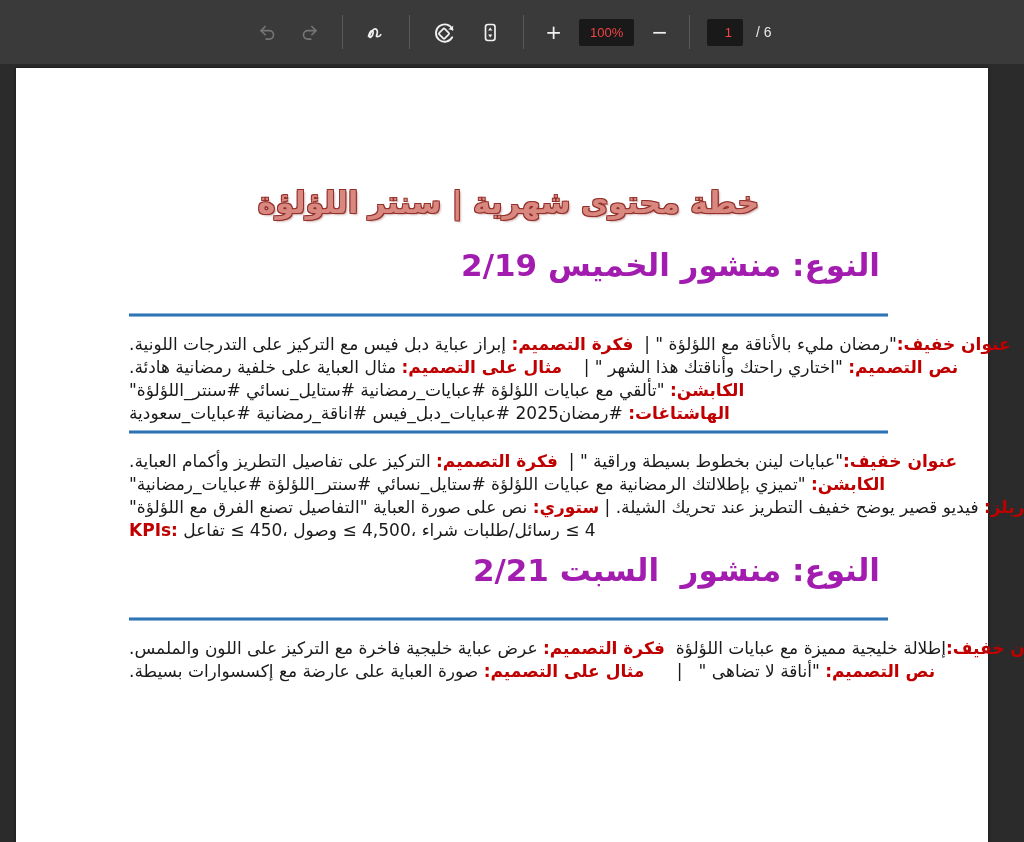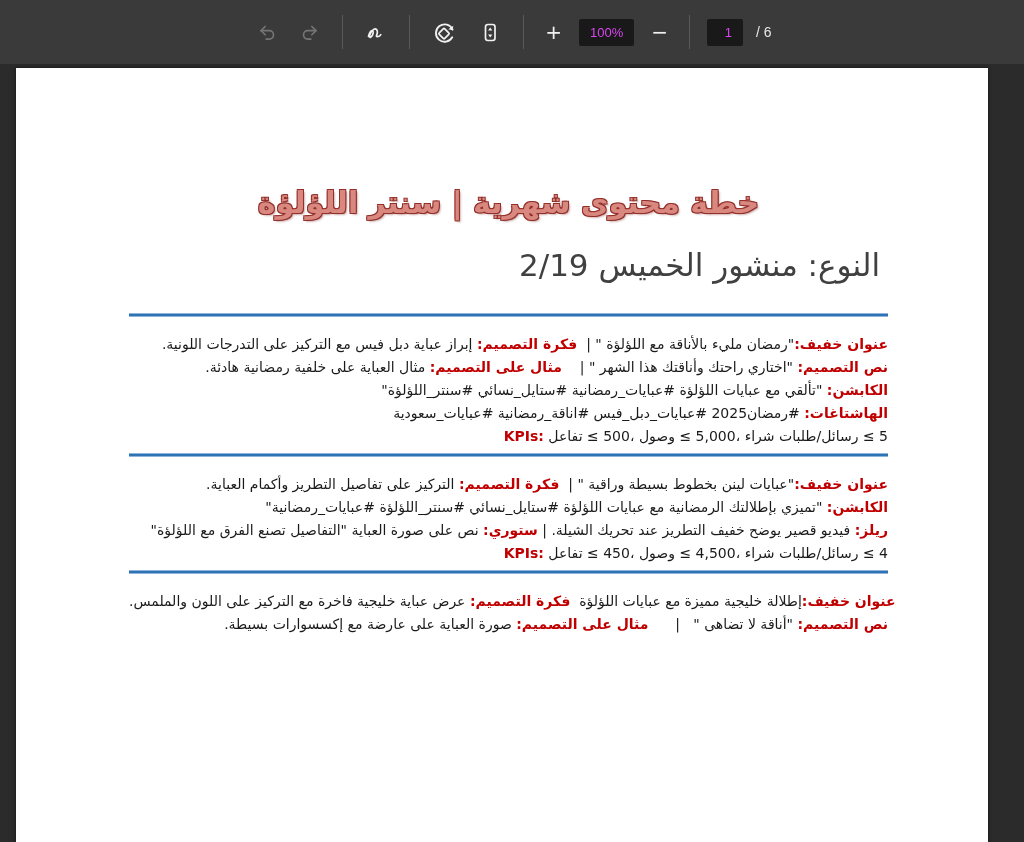--- a/index.html
+++ b/index.html
@@ -5,39 +5,39 @@
   html,body{margin:0;padding:0;width:1024px;height:842px;overflow:hidden;background:#2b2b2b;
             font-family:"DejaVu Sans",sans-serif;}
   
   .toolbar{position:absolute;left:0;top:0;width:1024px;height:64px;background:#3a3a3a;
            display:flex;align-items:center;justify-content:center;z-index:5;}
   .tb-group{display:flex;align-items:center;gap:13px;}
   .tb-btn{background:none;border:none;padding:4px;cursor:pointer;color:#f1f1f1;
           display:flex;align-items:center;justify-content:center;}
   .tb-btn.disabled{color:#757575;}
   .tb-sep{width:1px;height:34px;background:#5a5a5a;margin:0 4px;}
-  .tb-box{background:#191919;color:#d946ef;font:13px "Liberation Sans","DejaVu Sans",sans-serif;
+  .tb-box{background:#191919;color:#ef4444;font:13px "Liberation Sans","DejaVu Sans",sans-serif;
           padding:6px 11px;border-radius:2px;min-width:14px;text-align:right;cursor:text;}
   .tb-text{color:#e8e8e8;font:14px "Liberation Sans","DejaVu Sans",sans-serif;}
   .tb-plusminus{font-size:20px;line-height:20px;font-family:"DejaVu Sans",sans-serif;}
   
   .viewer{position:absolute;left:0;top:64px;width:1024px;height:778px;background:#2b2b2b;overflow:hidden;}
   .pdf-page{position:absolute;left:16px;top:4px;width:972px;height:1380px;background:#ffffff;
             box-shadow:0 0 3px rgba(0,0,0,.6);}
   .page-content{padding:0 100px 0 113px;}
   .doc-title{margin:112px 0 0 0;text-align:center;direction:rtl;font-size:30px;font-weight:bold;
              line-height:1.5;color:#d98880;letter-spacing:1px;
              text-shadow:1px 1px 0 #93302a,-1px -1px 0 #93302a,1px -1px 0 #93302a,-1px 1px 0 #93302a,2px 2px 2px rgba(120,40,40,.35);}
   .post-heading{direction:rtl;text-align:right;padding-right:8px;margin-top:6px;
-                font-size:31px;line-height:44px;color:#404040;font-weight:400;}
+                font-size:31px;line-height:44px;color:#a21caf;font-weight:700;}
   .post:first-child .post-heading{margin-top:18px;}
   .heading-underline{height:4px;margin-top:5px;
                 background:linear-gradient(to bottom,#8fb4dc 0 1px,#2e74b5 1px 3px,#8fb4dc 3px 4px);}
   .post-body{margin-top:16px;}
-  .body-line{direction:ltr;text-align:right;font-size:14px;line-height:23px;color:#1a1a1a;
+  .body-line{direction:ltr;font-size:17px;line-height:23px;color:#1a1a1a;
              white-space:nowrap;}
   .seg{unicode-bidi:isolate;}
   .lbl{color:#c00000;font-weight:bold;}
   svg{display:block;}
 </style>
 </head>
 <body>
 
 <div class="toolbar">
   <div class="tb-group">
@@ -106,35 +106,35 @@
       <div class="doc-title">خطة محتوى شهرية | سنتر اللؤلؤة</div>
       <div>
   <section class="post">
     <h2 class="post-heading">النوع: منشور الخميس 2/19</h2>
     <div class="heading-underline"></div>
     <div class="post-body">
               <div class="body-line"><bdi class="seg">إبراز عباية دبل فيس مع التركيز على التدرجات اللونية.</bdi> <bdi class="seg lbl">فكرة التصميم:</bdi> <bdi class="seg">"رمضان مليء بالأناقة مع اللؤلؤة " | </bdi> <bdi class="seg lbl">عنوان خفيف:</bdi></div>
               <div class="body-line"><bdi class="seg">مثال العباية على خلفية رمضانية هادئة.</bdi> <bdi class="seg lbl">مثال على التصميم:</bdi> <bdi class="seg">"اختاري راحتك وأناقتك هذا الشهر " |&nbsp;&nbsp;&nbsp;</bdi> <bdi class="seg lbl">نص التصميم:</bdi></div>
               <div class="body-line"><bdi class="seg">"تألقي مع عبايات اللؤلؤة #عبايات_رمضانية #ستايل_نسائي #سنتر_اللؤلؤة"</bdi> <bdi class="seg lbl">الكابشن:</bdi></div>
               <div class="body-line"><bdi class="seg">#رمضان2025 #عبايات_دبل_فيس #اناقة_رمضانية #عبايات_سعودية</bdi> <bdi class="seg lbl">الهاشتاغات:</bdi></div>
-              <div class="body-line"><bdi class="seg lbl">KPIs:</bdi> <bdi class="seg">تفاعل</bdi> <bdi class="seg">≤ 500،</bdi> <bdi class="seg">وصول</bdi> <bdi class="seg">≤ 5,000،</bdi> <bdi class="seg">رسائل/طلبات شراء</bdi> <bdi class="seg">≤ 5</bdi></div>
             </div>
   </section>
 
   <section class="post">
     <div class="heading-underline"></div>
     <div class="post-body">
               <div class="body-line"><bdi class="seg">التركيز على تفاصيل التطريز وأكمام العباية.</bdi> <bdi class="seg lbl">فكرة التصميم:</bdi> <bdi class="seg">"عبايات لينن بخطوط بسيطة وراقية " | </bdi> <bdi class="seg lbl">عنوان خفيف:</bdi></div>
               <div class="body-line"><bdi class="seg">"تميزي بإطلالتك الرمضانية مع عبايات اللؤلؤة #ستايل_نسائي #سنتر_اللؤلؤة #عبايات_رمضانية"</bdi> <bdi class="seg lbl">الكابشن:</bdi></div>
               <div class="body-line"><bdi class="seg">نص على صورة العباية "التفاصيل تصنع الفرق مع اللؤلؤة"</bdi> <bdi class="seg lbl">ستوري:</bdi> <bdi class="seg">فيديو قصير يوضح خفيف التطريز عند تحريك الشيلة. |</bdi> <bdi class="seg lbl">ريلز:</bdi></div>
               <div class="body-line"><bdi class="seg lbl">KPIs:</bdi> <bdi class="seg">تفاعل</bdi> <bdi class="seg">≤ 450،</bdi> <bdi class="seg">وصول</bdi> <bdi class="seg">≤ 4,500،</bdi> <bdi class="seg">رسائل/طلبات شراء</bdi> <bdi class="seg">≤ 4</bdi></div>
             </div>
   </section>
 
   <section class="post">
+    <h2 class="post-heading">النوع: منشور &nbsp;السبت 2/21</h2>
     <div class="heading-underline"></div>
     <div class="post-body">
               <div class="body-line"><bdi class="seg">عرض عباية خليجية فاخرة مع التركيز على اللون والملمس.</bdi> <bdi class="seg lbl">فكرة التصميم:</bdi> <bdi class="seg">إطلالة خليجية مميزة مع عبايات اللؤلؤة </bdi> <bdi class="seg lbl">عنوان خفيف:</bdi></div>
               <div class="body-line"><bdi class="seg">صورة العباية على عارضة مع إكسسوارات بسيطة.</bdi> <bdi class="seg lbl">مثال على التصميم:</bdi> <bdi class="seg">"أناقة لا تضاهى "&nbsp;&nbsp;&nbsp;|&nbsp;&nbsp;&nbsp;&nbsp;&nbsp;</bdi> <bdi class="seg lbl">نص التصميم:</bdi></div>
             </div>
   </section>
 </div>
     </div>
   </div>
 </div>

